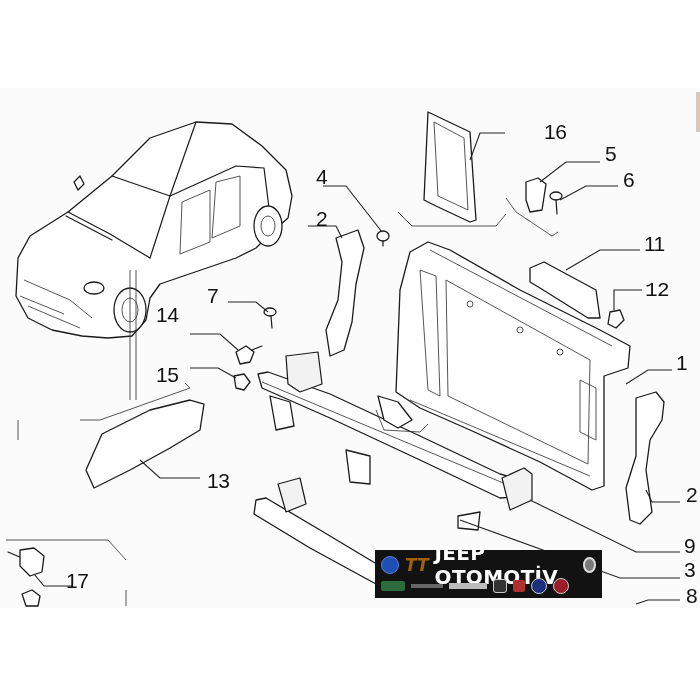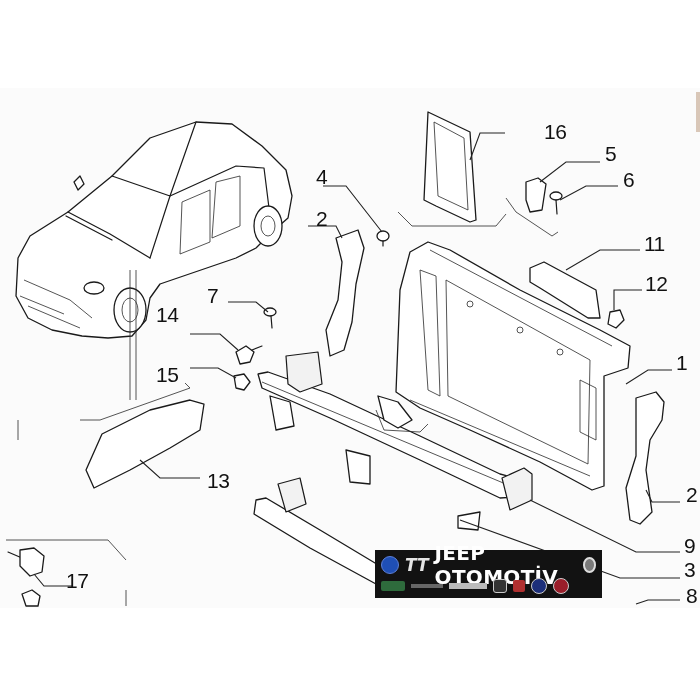--- a/index.html
+++ b/index.html
@@ -9,21 +9,21 @@
   svg.diagram { position: absolute; left: 0; top: 0; width: 700px; height: 700px; }
   .ln { fill: none; stroke: #1a1a1a; stroke-width: 1.2; stroke-linejoin: round; stroke-linecap: round; }
   .thin { fill: none; stroke: #2a2a2a; stroke-width: 0.8; }
   .part { fill: #ffffff; stroke: #1a1a1a; stroke-width: 1.3; stroke-linejoin: round; }
   .partg { fill: #f2f2f2; stroke: #1a1a1a; stroke-width: 1.2; stroke-linejoin: round; }
   .leader { fill: none; stroke: #222; stroke-width: 1.1; }
   .callout { position: absolute; font-size: 21px; color: #111; line-height: 1; letter-spacing: -0.5px; }
   .banner { position: absolute; left: 375px; top: 550px; width: 227px; height: 48px; background: #121212; display: flex; flex-direction: column; justify-content: center; padding: 0 6px; box-sizing: border-box; }
   .banner-top { display: flex; align-items: center; gap: 6px; height: 24px; }
   .mopar { width: 16px; height: 16px; border-radius: 50%; background: #1f4fb5; border: 1px solid #5c7fd6; flex: 0 0 auto; }
-  .tt { color: #e5e5e5; font-style: italic; font-weight: bold; font-size: 17px; font-family: "DejaVu Sans", sans-serif; }
+  .tt { color: #a16207; font-style: italic; font-weight: bold; font-size: 17px; font-family: "DejaVu Sans", sans-serif; }
   .brand { color: #fff; font-weight: bold; font-size: 20px; letter-spacing: 0.3px; font-family: "DejaVu Sans", sans-serif; }
   .alfa { width: 16px; height: 16px; border-radius: 50%; border: 2px solid #ddd; background: #7a7a7a; margin-left: auto; box-sizing: border-box; }
   .banner-bottom { display: flex; align-items: center; gap: 6px; height: 18px; }
   .logo { height: 10px; flex: 0 0 auto; }
   .logo.jeep { width: 24px; background: #2e6b3c; border-radius: 2px; }
   .logo.chrysler { width: 32px; background: #666; height: 4px; }
   .logo.dodge { width: 38px; background: #bbb; height: 6px; }
   .logo.ram { width: 12px; height: 12px; border: 1px solid #ccc; border-radius: 3px; background: #333; }
   .logo.abarth { width: 12px; height: 12px; background: #b03030; border-radius: 2px; }
   .logo.lancia { width: 14px; height: 14px; background: #1d2f7a; border-radius: 50%; border: 1px solid #ccc; }
@@ -160,21 +160,21 @@
 <div class="callout" style="left:316px;top:208px;">2</div>
 <div class="callout" style="left:686px;top:484px;">2</div>
 <div class="callout" style="left:684px;top:559px;">3</div>
 <div class="callout" style="left:316px;top:166px;">4</div>
 <div class="callout" style="left:605px;top:143px;">5</div>
 <div class="callout" style="left:623px;top:169px;">6</div>
 <div class="callout" style="left:207px;top:285px;">7</div>
 <div class="callout" style="left:686px;top:585px;">8</div>
 <div class="callout" style="left:684px;top:535px;">9</div>
 <div class="callout" style="left:644px;top:233px;">11</div>
-<div class="callout" style="left:645px;top:273px;">12</div>
+<div class="callout" style="left:645px;top:280px;font-family:Liberation Mono, monospace;">12</div>
 <div class="callout" style="left:207px;top:470px;">13</div>
 <div class="callout" style="left:156px;top:304px;">14</div>
 <div class="callout" style="left:156px;top:364px;">15</div>
 <div class="callout" style="left:528px;top:121px;margin-left:16px;">16</div>
 <div class="callout" style="left:66px;top:570px;">17</div>
 
 <div class="banner">
   <div class="banner-top">
     <span class="mopar"></span>
     <span class="tt">TT</span>

